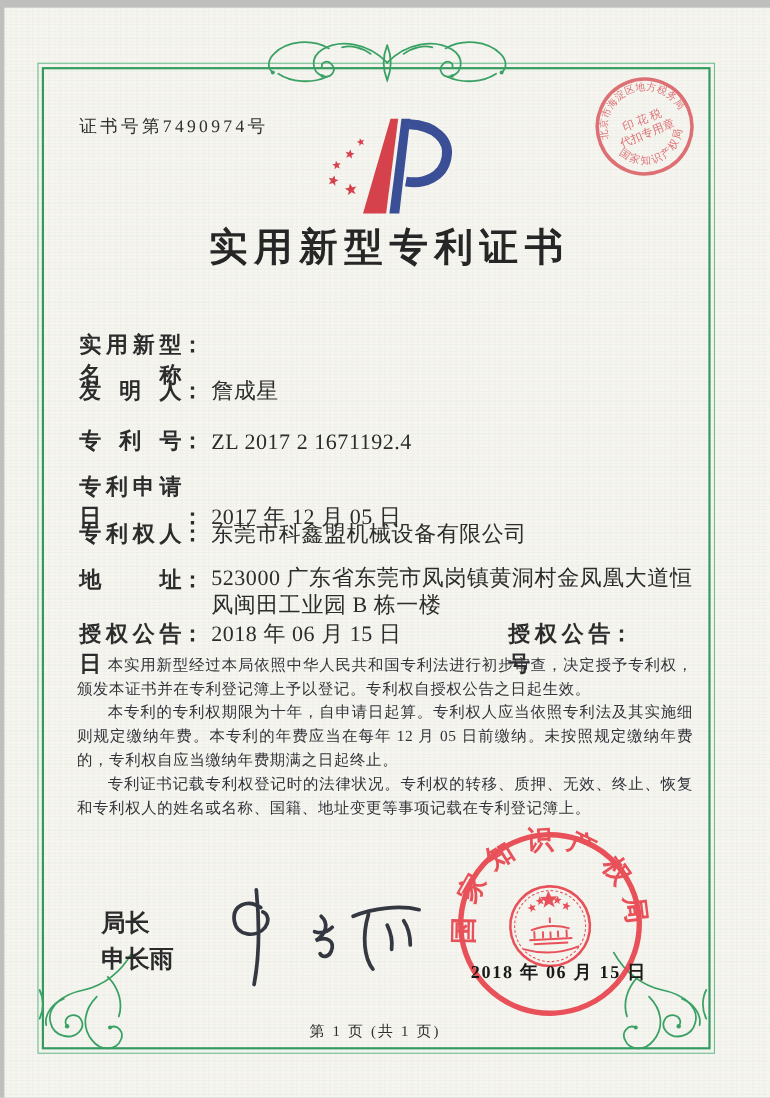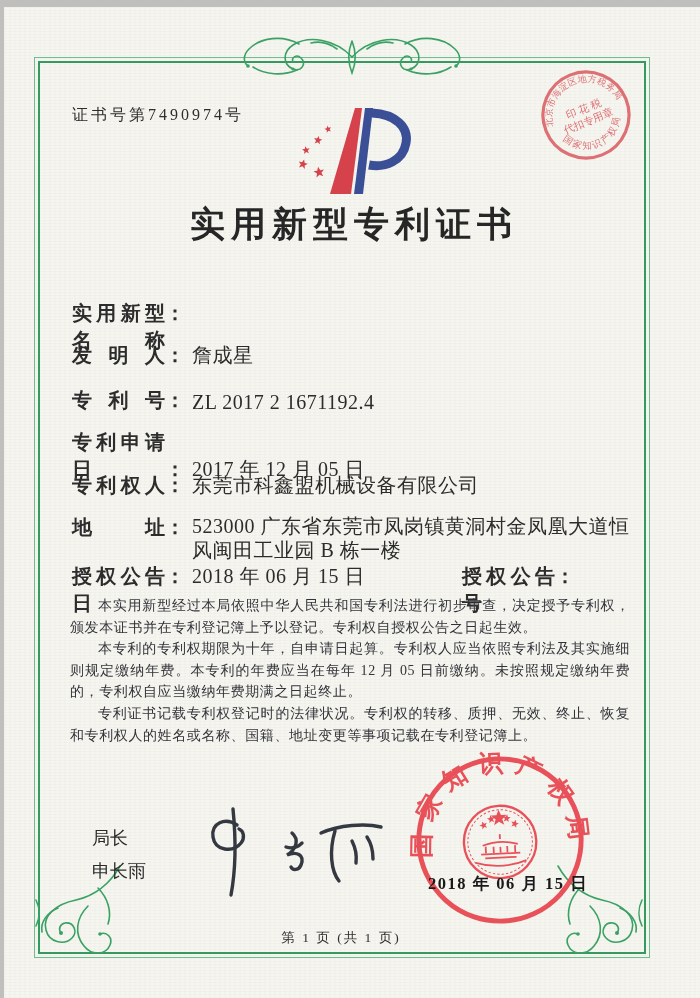--- a/index.html
+++ b/index.html
@@ -45,21 +45,21 @@
   .fcolon{flex:0 0 auto;font-weight:600;}
   .fvalue{margin-left:7px;letter-spacing:0.5px;}
   .addr .fvalue{width:452px;line-height:24px;}
   .grant-right{position:absolute;left:390px;top:0;display:flex;}
   .bodytext{
     position:absolute;left:66px;top:588px;width:560px;
     font-size:14px;line-height:21.6px;letter-spacing:0.6px;color:#33343a;
     text-align:justify;
   }
   .bodytext p{margin:0;text-indent:2em;}
-  .signer{position:absolute;left:88px;top:815px;font-size:18px;font-weight:400;
+  .signer{position:absolute;left:88px;top:815px;font-size:22px;font-weight:700;
           color:#2b2b2b;line-height:33px;}
   .signer div{white-space:nowrap;}
   .stamp-date{
     position:absolute;left:424px;top:866px;z-index:6;
     font-size:16.5px;letter-spacing:1.5px;color:#191919;font-weight:600;
   }
   .footer{
     position:absolute;left:30px;top:922px;width:614px;text-align:center;
     font-size:13.5px;letter-spacing:2px;color:#2f2f2f;
   }

